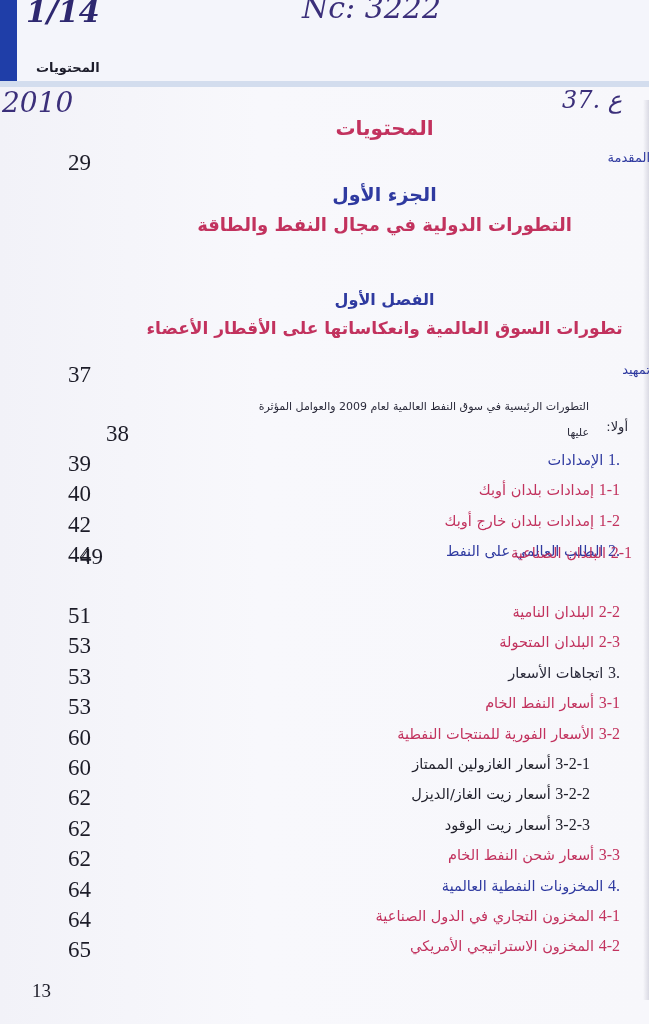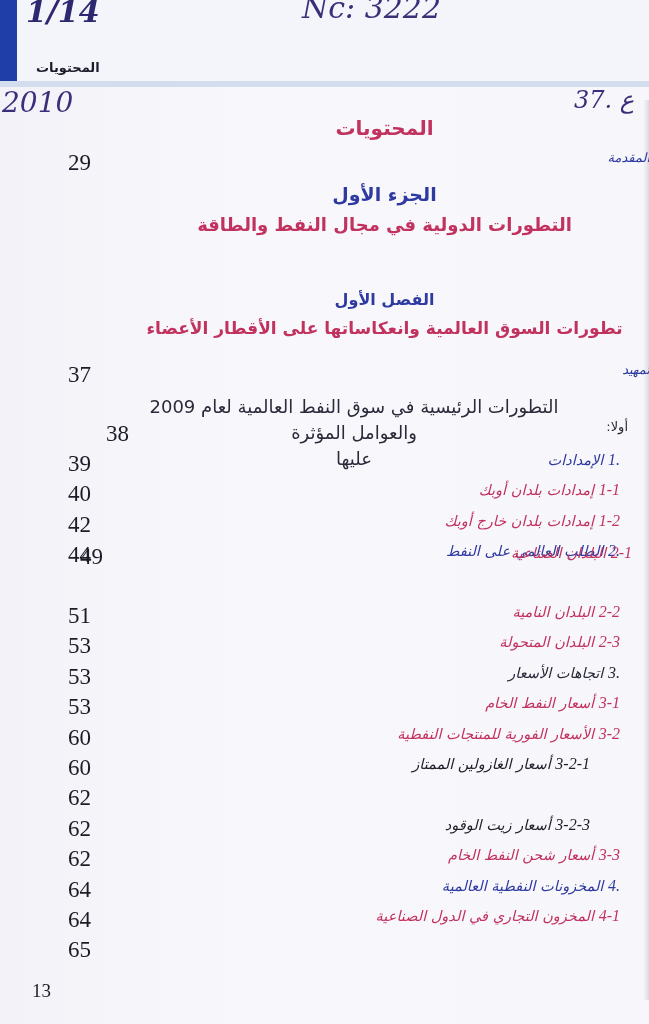--- a/index.html
+++ b/index.html
@@ -49,21 +49,21 @@
     }
     .hand {
       position: absolute;
       font-family: "DejaVu Serif", serif;
       font-style: italic;
       color: #3b2f7a;
     }
     .hand-page-frac { left: 26px; top: -6px; font-size: 30px; font-weight: bold; color: #2e2870; }
     .hand-nc { left: 302px; top: -10px; font-size: 30px; }
     .hand-year { left: 2px; top: 86px; font-size: 28px; }
-    .hand-code { left: 562px; top: 86px; font-size: 24px; margin-left: 12px; }
+    .hand-code { left: 562px; top: 86px; font-size: 24px; }
 
     .center {
       position: absolute;
       left: 0; width: 649px;
       text-align: center;
       direction: rtl;
     }
     .toc-title {
       top: 116px;
       font-size: 20px;
@@ -114,21 +114,20 @@
       font-size: 23px;
       color: #1c1c28;
     }
     .row .entry {
       position: absolute;
       top: 0;
       direction: rtl;
       text-align: right;
       font-size: 14.5px;
       white-space: nowrap;
-      font-style: italic;
     }
     .row .entry .num {
       font-family: "Liberation Serif", serif;
       font-size: 16px;
       direction: ltr;
       unicode-bidi: embed;
     }
     .lvl0 .entry { right: -30px; color: #2f3aa0; font-size: 13px; }
     .lvl1 .entry { right: 0px; color: #2a2a3a; }
     .lvl2 .entry { right: 0px; color: #2f3aa0; }
@@ -143,22 +142,22 @@
       font-size: 13px;
       color: #2a2a3a;
       margin-top: 23px;
     }
     .owla-text {
       position: absolute;
       top: 394px;
       right: 60px;
       width: 470px;
       direction: rtl;
-      text-align: center;
-      font-size: 18px;
+      text-align: right;
+      font-size: 11px;
       line-height: 26px;
       color: #2a2a3a;
     }
     .footer-page {
       position: absolute;
       left: 0; width: 649px;
       top: 980px;
       text-align: left;
       font-family: "Liberation Serif", serif;
       font-size: 19px;
@@ -255,36 +254,38 @@
       <div class="row lvl3" style="top: 724.6px;">
         <span class="pg">60</span>
         <span class="entry"><span class="num">3-2</span> <span>الأسعار الفورية للمنتجات النفطية</span></span>
       </div>
       <div class="row lvl4" style="top: 755px;">
         <span class="pg">60</span>
         <span class="entry"><span class="num">3-2-1</span> <span>أسعار الغازولين الممتاز</span></span>
       </div>
       <div class="row lvl4" style="top: 785.4px;">
         <span class="pg">62</span>
+        <span class="entry"><span class="num">3-2-2</span> <span>أسعار زيت الغاز/الديزل</span></span>
       </div>
       <div class="row lvl4" style="top: 815.8px;">
         <span class="pg">62</span>
         <span class="entry"><span class="num">3-2-3</span> <span>أسعار زيت الوقود</span></span>
       </div>
       <div class="row lvl3" style="top: 846.2px;">
         <span class="pg">62</span>
         <span class="entry"><span class="num">3-3</span> <span>أسعار شحن النفط الخام</span></span>
       </div>
       <div class="row lvl2" style="top: 876.6px;">
         <span class="pg">64</span>
         <span class="entry"><span class="num">4.</span> <span>المخزونات النفطية العالمية</span></span>
       </div>
       <div class="row lvl3" style="top: 907px;">
         <span class="pg">64</span>
         <span class="entry"><span class="num">4-1</span> <span>المخزون التجاري في الدول الصناعية</span></span>
       </div>
       <div class="row lvl3" style="top: 937.4px;">
         <span class="pg">65</span>
+        <span class="entry"><span class="num">4-2</span> <span>المخزون الاستراتيجي الأمريكي</span></span>
       </div>
     </div>
 
   <div class="footer-page">13</div>
 </div>
 
 </body></html>

